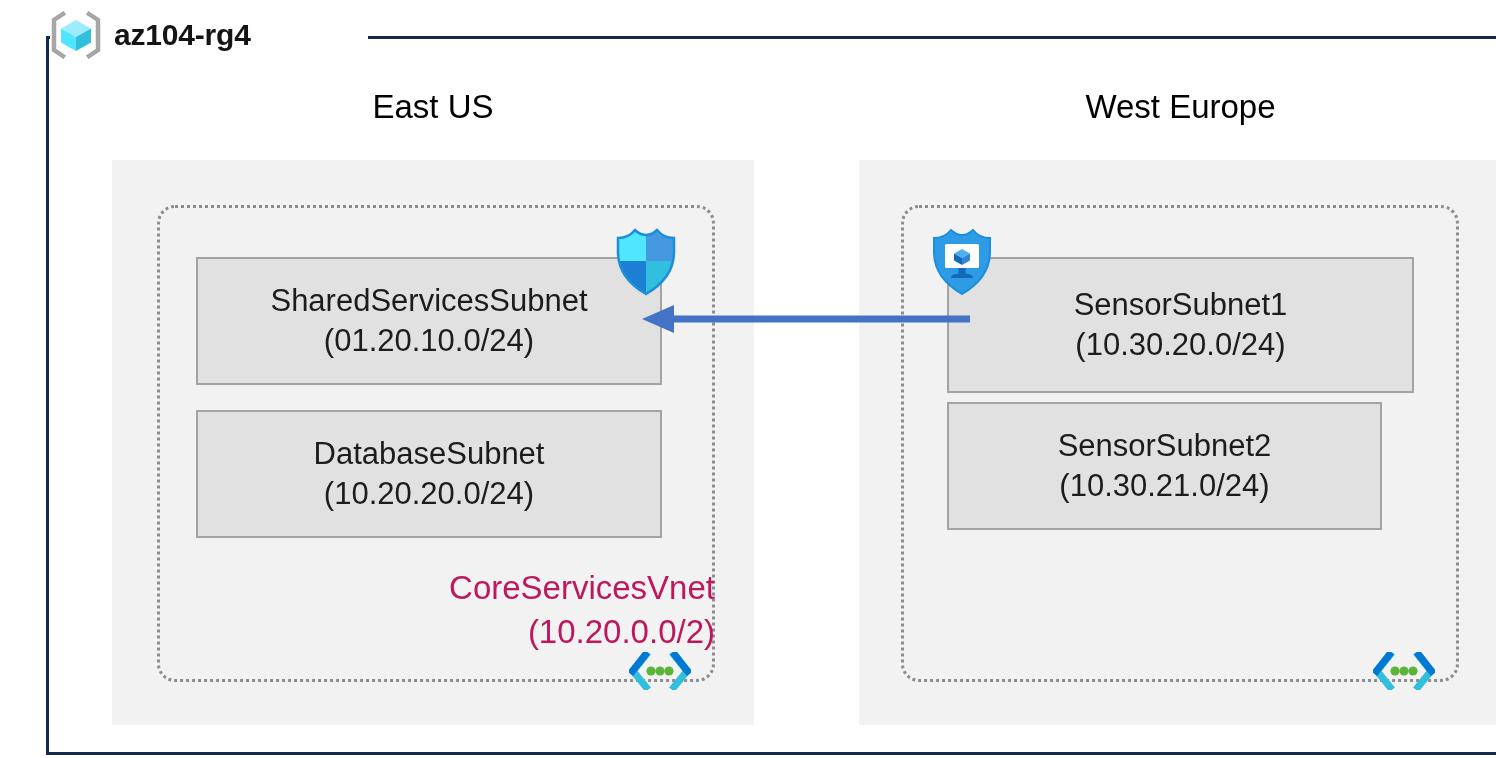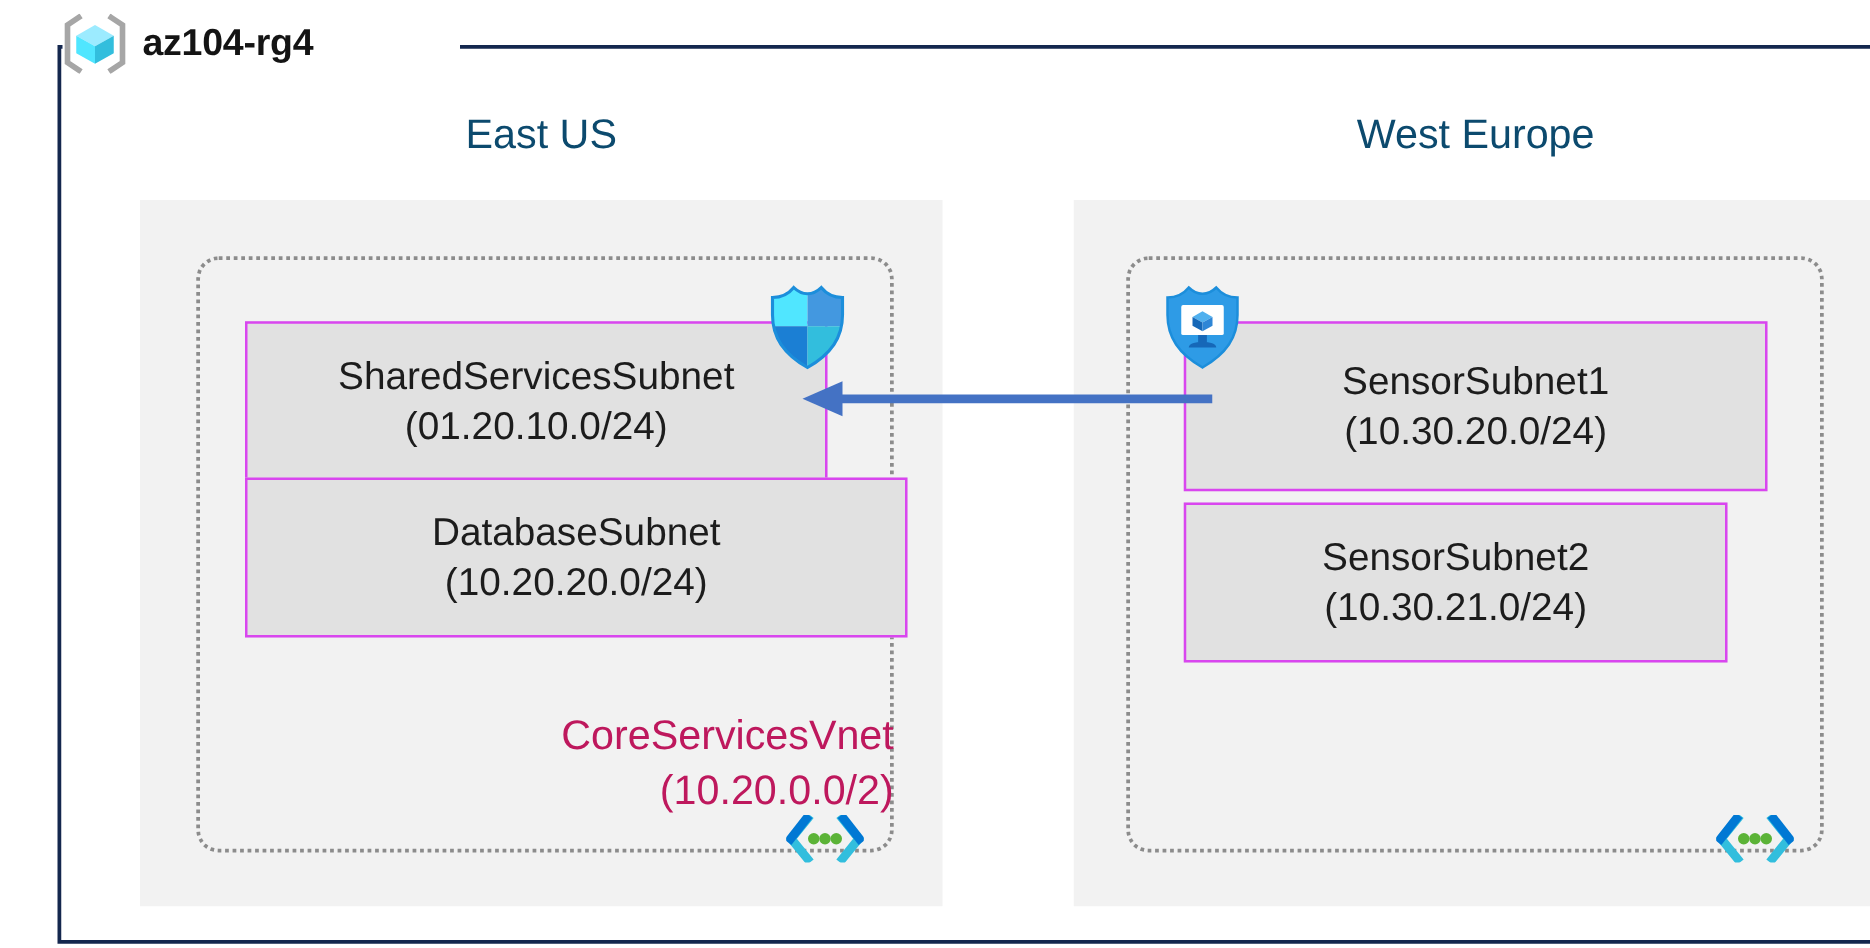--- a/index.html
+++ b/index.html
@@ -63,21 +63,21 @@
     position: absolute;
     background: #f2f2f2;
   }
   #region-east  { left: 80px;  top: 160px; width: 642px; height: 565px; }
   #region-west  { left: 827px; top: 160px; width: 643px; height: 565px; }
 
   .region-label {
     position: absolute;
     top: 88px;
     font-size: 33px;
-    color: #0c4a6e;
+    color: #000000;
     text-align: center;
     white-space: nowrap;
   }
   #label-east { left: 80px;  width: 642px; }
   #label-west { left: 827px; width: 643px; }
 
   
   .vnet {
     position: absolute;
     border: 3px dotted #8c8c8c;
@@ -96,33 +96,33 @@
     color: #be185d;
     white-space: nowrap;
   }
   #caption-core  { left: 125px; top: 566px; width: 558px; }
   #caption-manuf { left: 869px; top: 566px; width: 558px; }
 
   
   .subnet {
     position: absolute;
     background: #e1e1e1;
-    border: 2px solid #d946ef;
+    border: 2px solid #a3a3a3;
     box-sizing: border-box;
     display: flex;
     flex-direction: column;
     align-items: center;
     justify-content: center;
     font-size: 31px;
     line-height: 1.3;
     color: #1c1c1c;
     white-space: nowrap;
   }
   #subnet-shared   { left: 164px; top: 257px; width: 466px; height: 128px; }
-  #subnet-database { left: 164px; top: 382px; width: 530px; height: 128px; }
+  #subnet-database { left: 164px; top: 410px; width: 466px; height: 128px; }
   #subnet-sensor1  { left: 915px; top: 257px; width: 467px; height: 136px; }
   #subnet-sensor2  { left: 915px; top: 402px; width: 435px; height: 128px; }
 
   
   .icon-abs { position: absolute; line-height: 0; }
   #nsg-icon      { left: 583px; top: 226px; width: 62px; height: 70px; }
   #bastion-icon  { left: 899px; top: 226px; width: 62px; height: 70px; }
   #vnet-icon-left  { left: 597px; top: 652px; width: 62px; height: 38px; }
   #vnet-icon-right { left: 1341px; top: 652px; width: 62px; height: 38px; }
   #rg-icon { width: 52px; height: 48px; }

